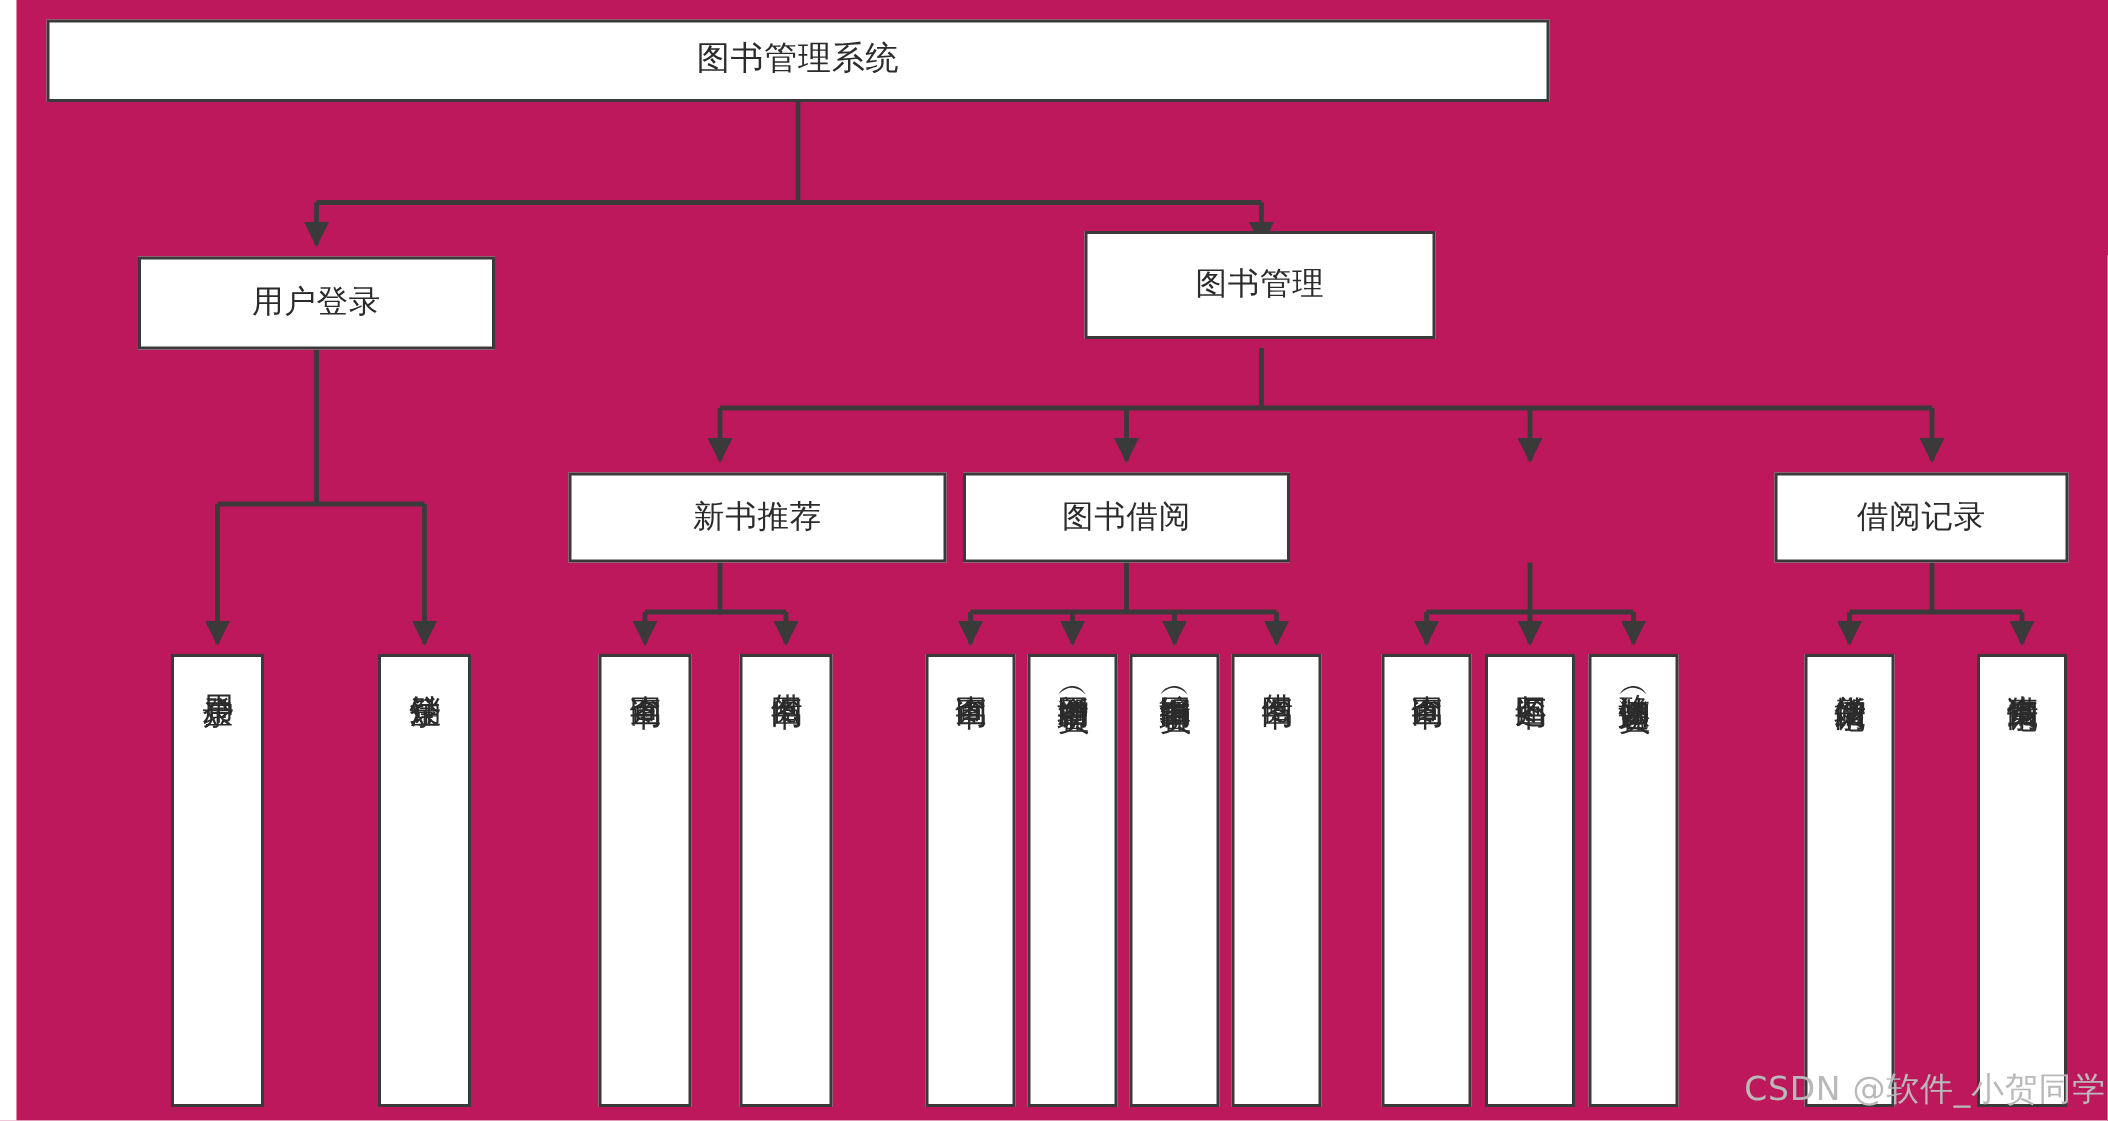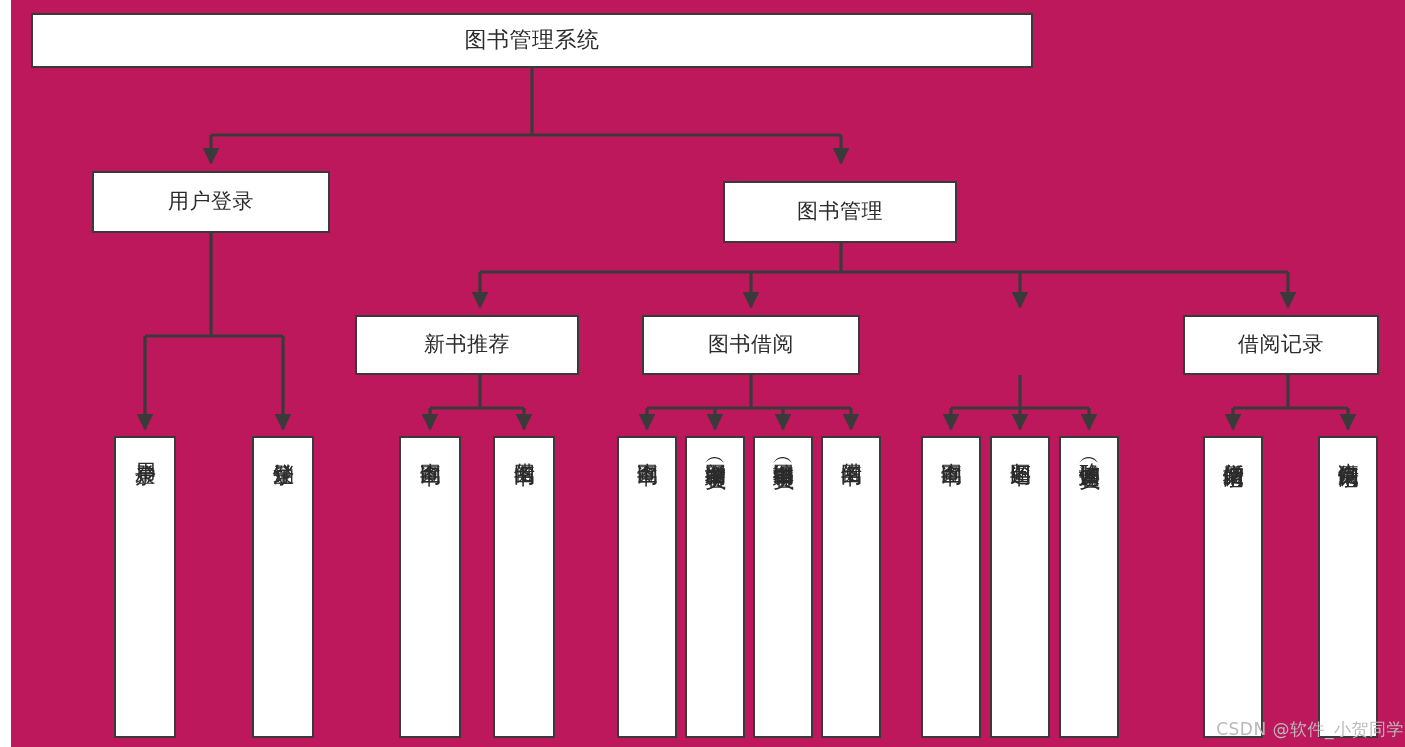--- a/index.html
+++ b/index.html
@@ -55,21 +55,21 @@
     text-orientation: upright;
     font-size: 21px;
     line-height: 1.28;
     letter-spacing: 1px;
     white-space: normal;
   }
   .watermark {
     position: absolute;
     right: 12px;
     bottom: 6px;
-    font-size: 17px;
+    font-size: 22px;
     color: #b9b9b9;
     letter-spacing: 0.5px;
     z-index: 5;
     white-space: nowrap;
     user-select: none;
   }
 </style>
 </head>
 <body>
 
@@ -126,25 +126,25 @@
   </svg>
 
   <div class="node root" style="left:20px; top:13px; width:1002px; height:55px;">
     <span class="label">图书管理系统</span>
   </div>
 
   <div class="node" style="left:81px; top:171px; width:238px; height:62px;">
     <span class="label">用户登录</span>
   </div>
 
-  <div class="node" style="left:712px; top:181px; width:234px; height:62px;">
+  <div class="node" style="left:712px; top:154px; width:234px; height:72px;">
     <span class="label">图书管理</span>
   </div>
 
-  <div class="node" style="left:344px; top:315px; width:224px; height:60px;">
+  <div class="node" style="left:368px; top:315px; width:252px; height:60px;">
     <span class="label">新书推荐</span>
   </div>
 
   <div class="node" style="left:631px; top:315px; width:218px; height:60px;">
     <span class="label">图书借阅</span>
   </div>
 
 
   <div class="node" style="left:1172px; top:315px; width:196px; height:60px;">
     <span class="label">借阅记录</span>

